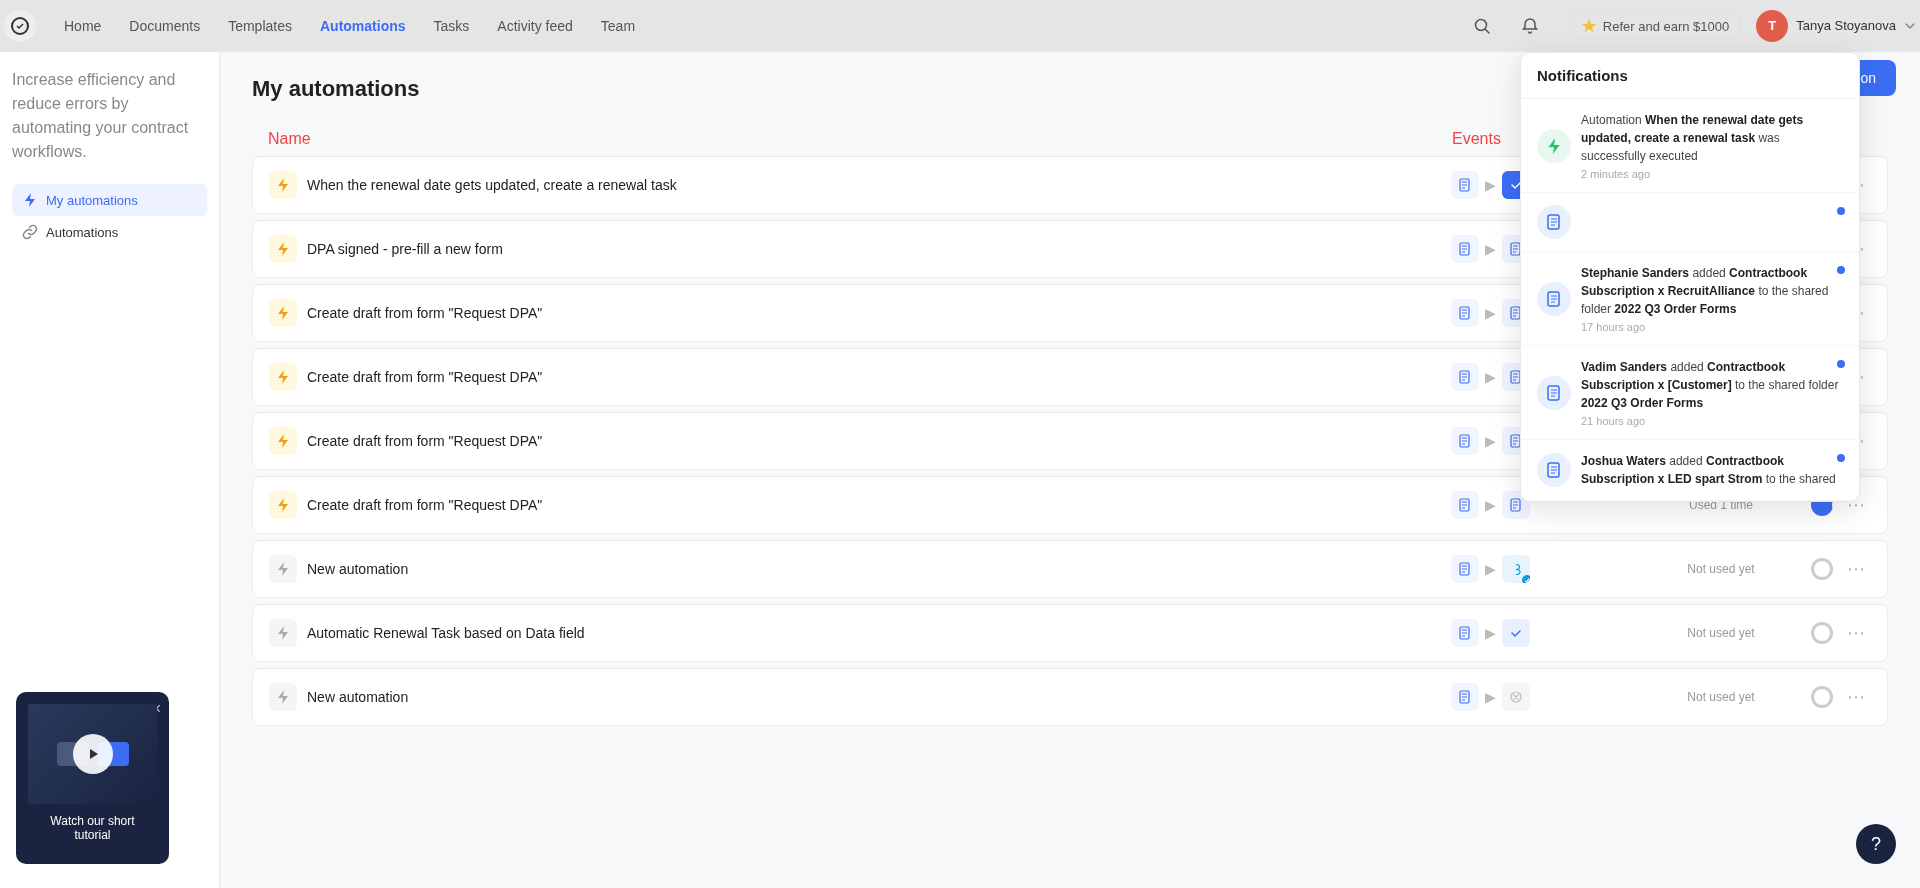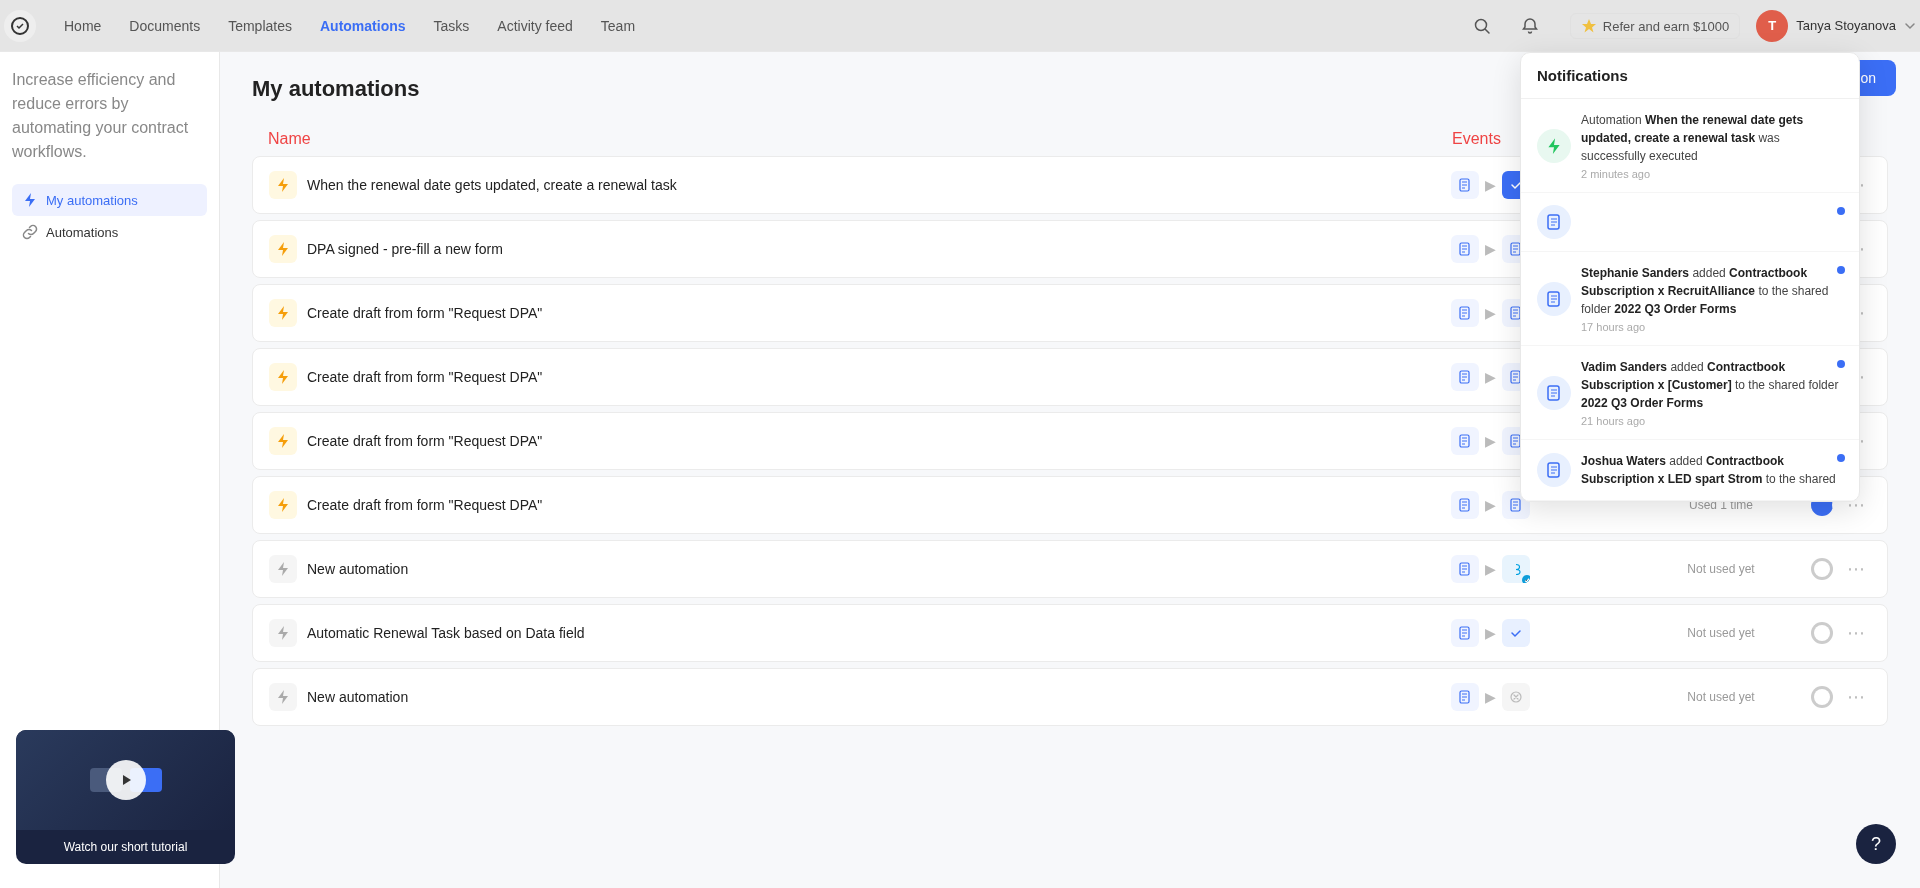--- a/index.html
+++ b/index.html
@@ -73,22 +73,22 @@
     .notif-avatar { width: 34px; height: 34px; border-radius: 50%; background: #e8f0fe; display:flex;align-items:center;justify-content:center; flex-shrink:0; }
     .notif-avatar.green { background: #e8f8f0; }
     .notif-text { font-size: 12px; color: #444; line-height: 1.5; flex: 1; }
     .notif-text b { font-weight: 600; color: #222; }
     .notif-time { font-size: 11px; color: #aaa; margin-top: 3px; }
     .notif-dot { width: 8px; height: 8px; border-radius: 50%; background: #3b6ef5; position: absolute; top: 14px; right: 14px; }
 
     
     .tutorial-widget {
       position: fixed; bottom: 24px; left: 16px;
-      width: 219px; background: #1a2340; border-radius: 10px;
-      padding: 0; overflow: hidden; z-index: 300;
+      width: 153px; background: #1a2340; border-radius: 10px;
+      padding: 12px; overflow: hidden; z-index: 300;
     }
     .tutorial-close { position: absolute; top: 8px; right: 8px; color: #fff; cursor: pointer; font-size: 16px; opacity: 0.7; }
     .tutorial-video-area { width: 100%; height: 100px; background: linear-gradient(135deg, #2a3a5c, #1a2340); display:flex;align-items:center;justify-content:center; position:relative; }
     .tutorial-icons-row { display:flex;align-items:center;justify-content:center;gap:8px; }
     .tutorial-icon-box { width:32px;height:24px;background:#4a5a7c;border-radius:4px; }
     .tutorial-play-btn { width: 40px; height: 40px; border-radius: 50%; background: rgba(255,255,255,0.9); display:flex;align-items:center;justify-content:center; position: absolute; }
     .tutorial-label { padding: 10px 12px; color: #fff; font-size: 12px; font-weight: 500; text-align: center; }
 
     
     .help-btn { position: fixed; bottom: 24px; right: 24px; width: 40px; height: 40px; border-radius: 50%; background: #1a2340; color: #fff; display:flex;align-items:center;justify-content:center; font-size: 18px; cursor: pointer; z-index: 300; }

